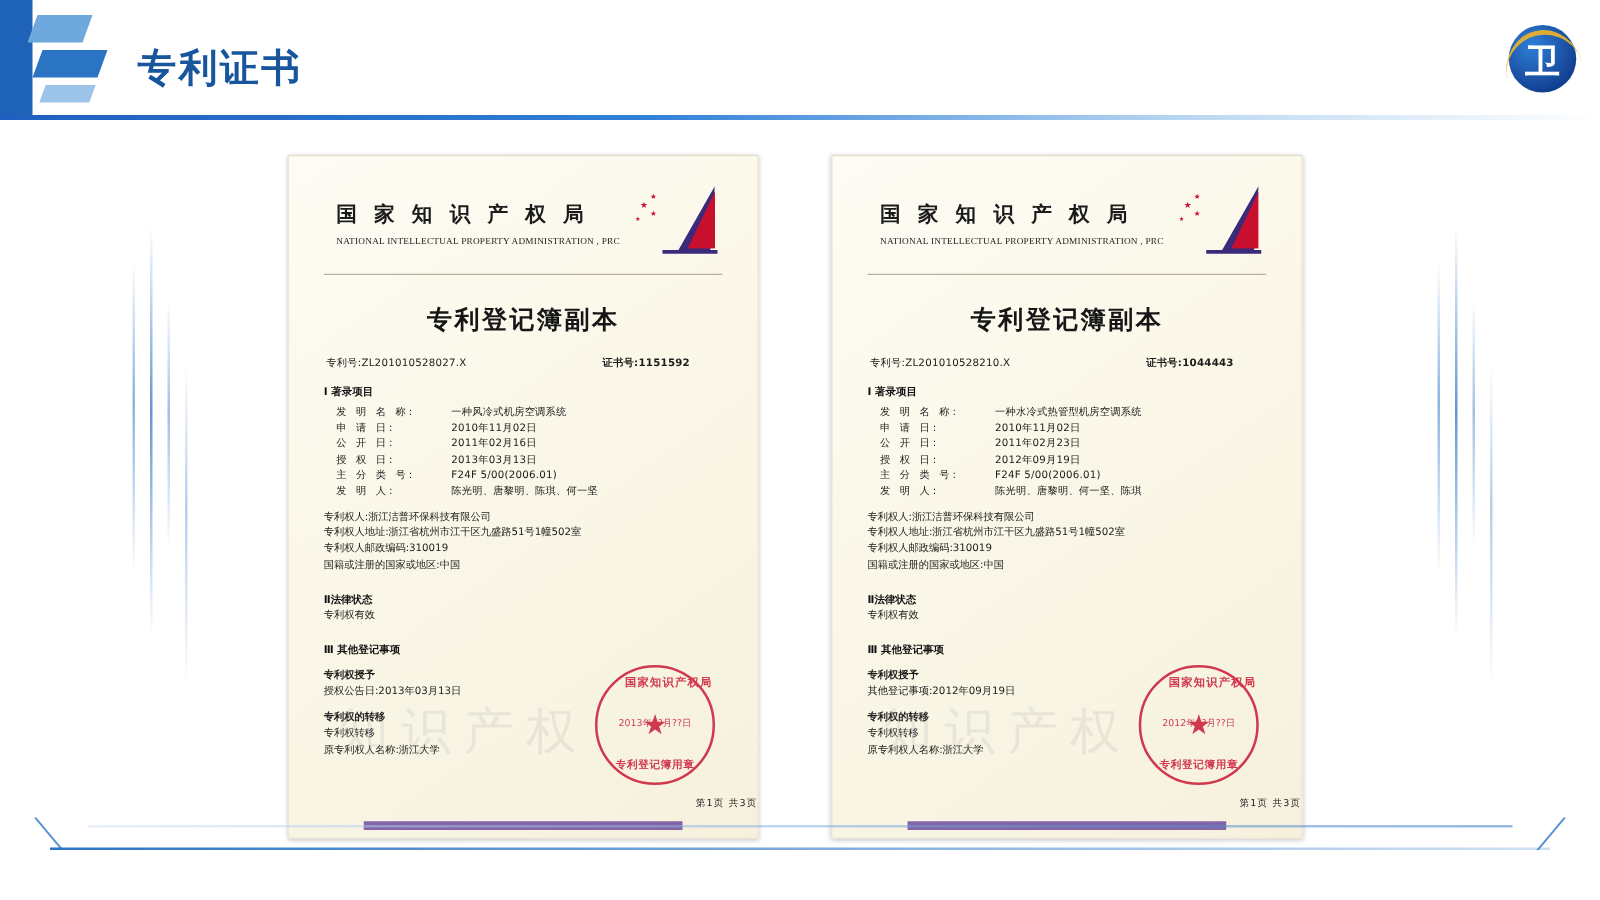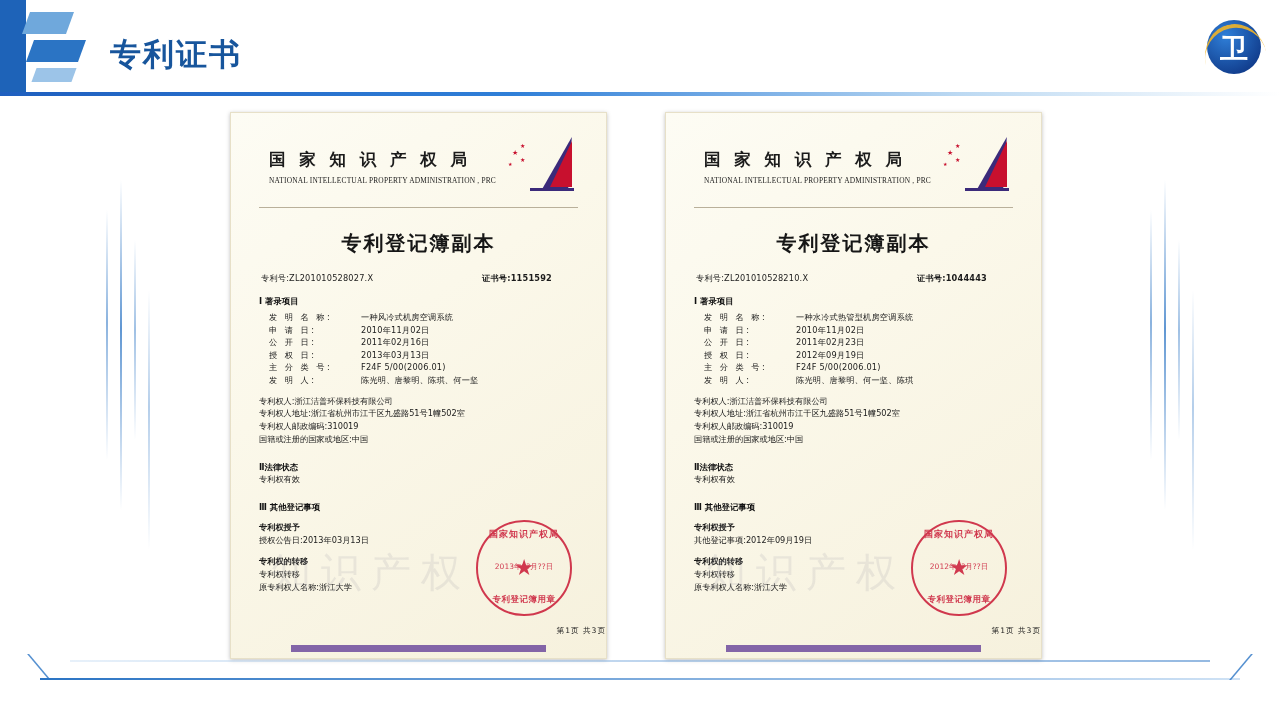--- a/index.html
+++ b/index.html
@@ -141,21 +141,21 @@
     width: 70px; height: 26px;
     border-right: 2px solid #2b74c4;
     transform: skewX(-40deg);
     opacity: .8;
   }
 
   
   .certs {
     position: absolute;
     left: 0;
-    top: 112px;
+    top: 124px;
     width: 1280px;
     height: 425px;
   }
   .cert {
     position: absolute;
     top: 0;
     width: 375px;
     height: 545px;
     background: linear-gradient(145deg, #fdfcf4 0%, #fbf8ea 40%, #f6f1dd 100%);
     box-shadow: 0 1px 4px rgba(0,0,0,.25);
@@ -312,21 +312,21 @@
     width: 92px;
     height: 92px;
     border: 2.5px solid #c8102e;
     border-radius: 50%;
     opacity: .82;
   }
   .seal .ring-text {
     position: absolute;
     left: 0; top: 6px;
     width: 92px;
-    text-align: center;
+    text-align: right;
     font-size: 9px;
     color: #c8102e;
     letter-spacing: 1px;
     font-weight: bold;
     font-family: "DejaVu Sans", "Liberation Sans", sans-serif;
   }
   .seal .star-c {
     position: absolute;
     left: 50%; top: 50%;
     transform: translate(-50%,-50%);

